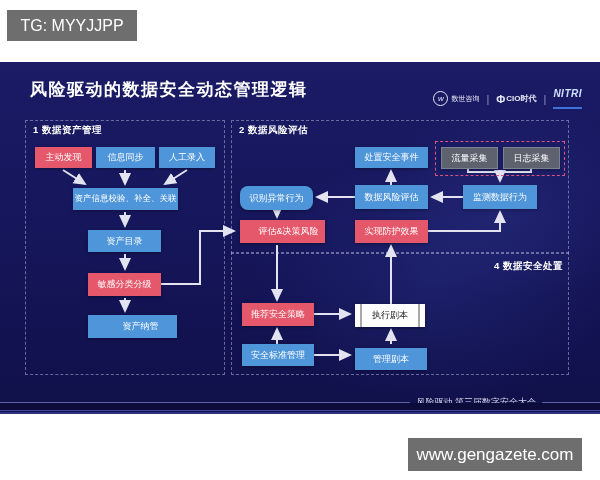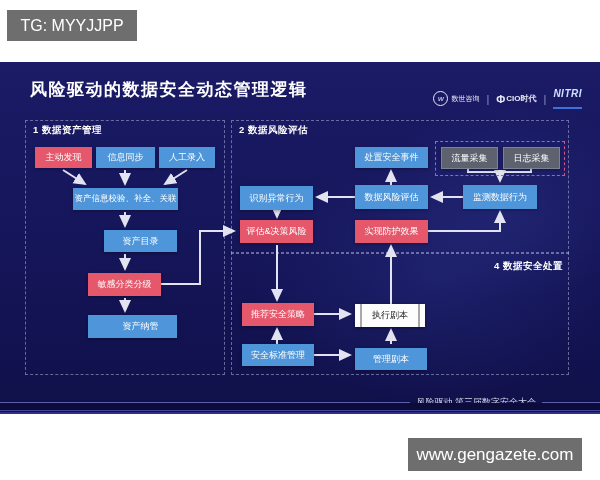--- a/index.html
+++ b/index.html
@@ -155,32 +155,32 @@
       <line x1="314" y1="293" x2="350" y2="293" marker-end="url(#ah)"></line>
       <line x1="391" y1="282" x2="391" y2="268" marker-end="url(#ah)"></line>
       <line x1="391" y1="242" x2="391" y2="184" marker-end="url(#ah)"></line>
     </g>
   </svg>
 
   <div class="node red" style="left:35px;top:85px;width:57px;height:21px;">主动发现</div>
   <div class="node blue" style="left:96px;top:85px;width:59px;height:21px;">信息同步</div>
   <div class="node blue" style="left:159px;top:85px;width:56px;height:21px;">人工录入</div>
   <div class="node blue small" style="left:73px;top:126px;width:105px;height:22px;">资产信息校验、补全、关联</div>
-  <div class="node blue" style="left:88px;top:168px;width:73px;height:22px;margin-left:16px;">资产目录</div>
+  <div class="node blue" style="left:88px;top:168px;width:73px;height:22px;">资产目录</div>
   <div class="node red" style="left:88px;top:211px;width:73px;height:23px;">敏感分类分级</div>
   <div class="node blue" style="left:88px;top:253px;width:73px;height:23px;padding-left:16px;">资产纳管</div>
 
   <div class="collector-frame"></div>
   <div class="node gray" style="left:441px;top:85px;width:55px;height:20px;">流量采集</div>
   <div class="node gray" style="left:503px;top:85px;width:55px;height:20px;">日志采集</div>
   <div class="node blue" style="left:355px;top:85px;width:73px;height:21px;">处置安全事件</div>
-  <div class="node blue" style="left:240px;top:124px;width:73px;height:24px;">识别异常行为</div>
+  <div class="node blue" style="left:240px;top:124px;width:73px;height:24px;border-radius:8px;">识别异常行为</div>
   <div class="node blue" style="left:355px;top:123px;width:73px;height:24px;">数据风险评估</div>
   <div class="node blue" style="left:463px;top:123px;width:74px;height:24px;">监测数据行为</div>
-  <div class="node red" style="left:240px;top:158px;width:73px;height:23px;">评估&amp;决策风险</div>
+  <div class="node red" style="left:240px;top:158px;width:73px;height:23px;padding-left:12px;">评估&amp;决策风险</div>
   <div class="node red" style="left:355px;top:158px;width:73px;height:23px;">实现防护效果</div>
 
   <div class="node red" style="left:242px;top:241px;width:72px;height:23px;">推荐安全策略</div>
   <div class="node blue" style="left:242px;top:282px;width:72px;height:22px;">安全标准管理</div>
   <div class="node white" style="left:355px;top:242px;width:70px;height:23px;">执行剧本</div>
   <div class="node blue" style="left:355px;top:286px;width:72px;height:22px;">管理剧本</div>
 
   <div class="slide-footer">
     <span class="f-line f-left"></span>
     <span class="footer-text">风险驱动 第三届数字安全大会</span>

